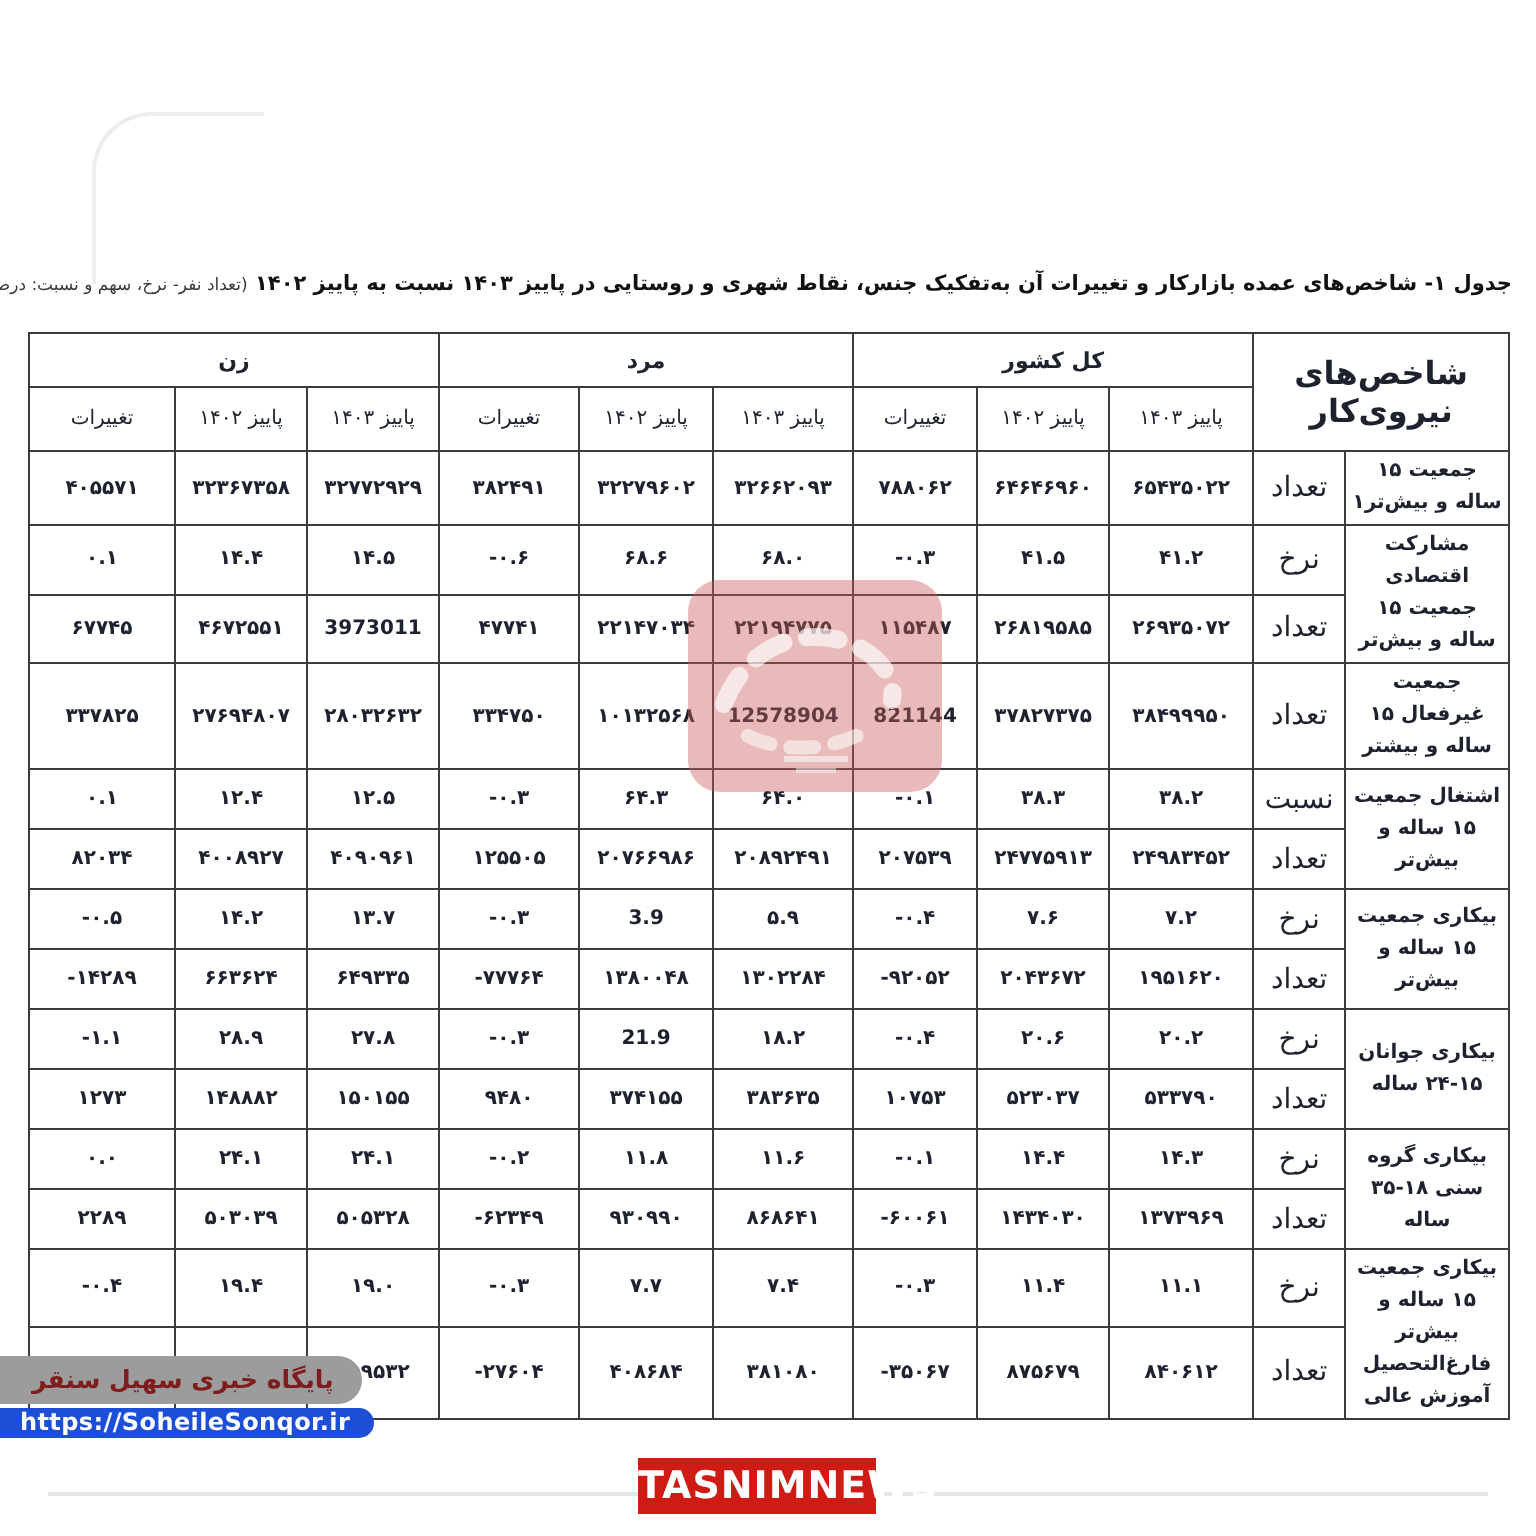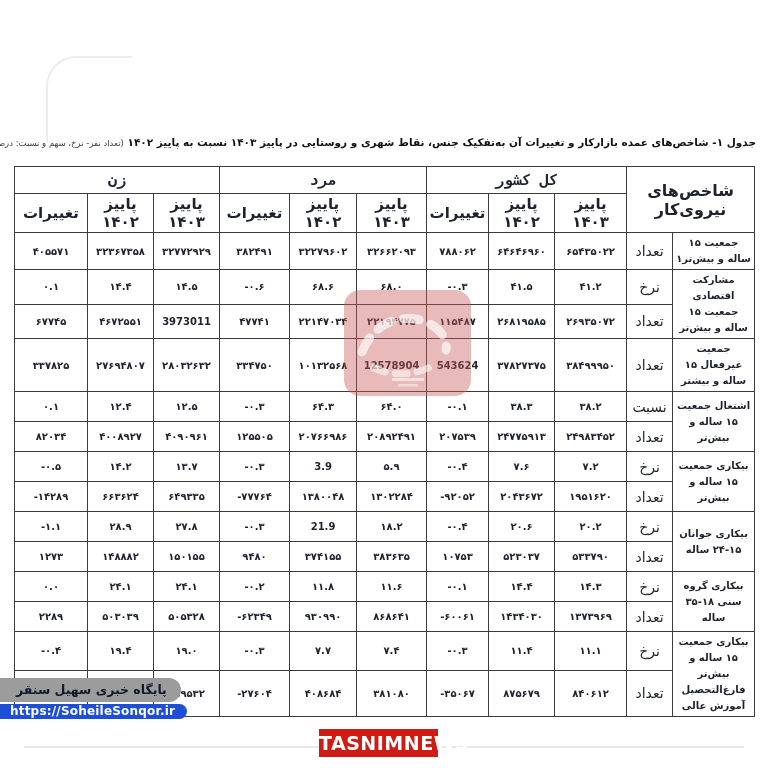--- a/index.html
+++ b/index.html
@@ -17,35 +17,35 @@
     direction:rtl; text-align:right; white-space:nowrap; color:#111;
     font-size:10.5px; font-weight:700; }
   .table-title .unit-note { font-size:8.5px; font-weight:400; color:#3a3a3a; }
 
   
   .tbl-wrap { position:absolute; top:166px; left:14px; width:741px; }
   table { border-collapse:collapse; table-layout:fixed; width:740px; direction:rtl; }
   th, td { border:1px solid #3c3c3c; text-align:center; vertical-align:middle;
            padding:1px 2px; color:#1d222e; overflow:hidden; }
   th.indhead { font-size:16px; font-weight:700; }
-  th.group   { font-size:15px; font-weight:700; height:27px;font-family:Liberation Mono, monospace; }
-  th.period  { font-size:15px; font-weight:700; height:32px;margin-left:44px; }
+  th.group   { font-size:11px; font-weight:700; height:27px; }
+  th.period  { font-size:10px; font-weight:400; height:32px;margin-left:44px; }
   td.ind  { font-size:10px; font-weight:700; line-height:1.6; padding:2px 3px;text-align:center; }
   td.meas { font-size:14px; font-weight:400; }
   td.num  { direction:ltr; font-size:10px; font-weight:700; height:30px;
             letter-spacing:0; }
   tr.tall td { height:36px; }
 
   
   .wm { position:absolute; left:344px; top:290px; width:127px; height:106px;
         pointer-events:none; }
 
   
   .site-badge { position:absolute; left:0; top:678px; height:24px;
-    background:#9c9c9c; color:#0f172a; direction:rtl; font-size:12.5px; font-weight:700;
+    background:#9c9c9c; color:#7f1d1d; direction:rtl; font-size:12.5px; font-weight:700;
     line-height:24px; padding:0 14px 0 16px; border-radius:0 12px 12px 0; }
   .site-url { position:absolute; left:0; top:704px; height:15px;
     background:#1d4ed8; color:#fdfdfd; font-size:12px; font-weight:700;
     line-height:15px; padding:0 12px 0 10px; border-radius:0 8px 8px 0;
     letter-spacing:.2px; }
 
   
   .footer-line { position:absolute; left:24px; top:746px; width:720px; height:2px;
     background:#e7e7e7; }
   .tasnim-logo { position:absolute; left:319px; top:729px; width:119px; height:28px;
@@ -136,21 +136,21 @@
       <td class="num">3973011</td>
       <td class="num">۴۶۷۲۵۵۱</td>
       <td class="num">۶۷۷۴۵</td>
     </tr>
 
     <tr class="tall">
       <td class="ind">جمعیت غیرفعال ۱۵ ساله و بیشتر</td>
       <td class="meas">تعداد</td>
       <td class="num">۳۸۴۹۹۹۵۰</td>
       <td class="num">۳۷۸۲۷۳۷۵</td>
-      <td class="num">543624</td>
+      <td class="num">821144</td>
       <td class="num">12578904</td>
       <td class="num">۱۰۱۳۲۵۶۸</td>
       <td class="num">۳۳۴۷۵۰</td>
       <td class="num">۲۸۰۳۲۶۳۲</td>
       <td class="num">۲۷۶۹۴۸۰۷</td>
       <td class="num">۳۳۷۸۲۵</td>
     </tr>
 
     <tr>
       <td class="ind" rowspan="2">اشتغال جمعیت ۱۵ ساله و بیش‌تر</td>

